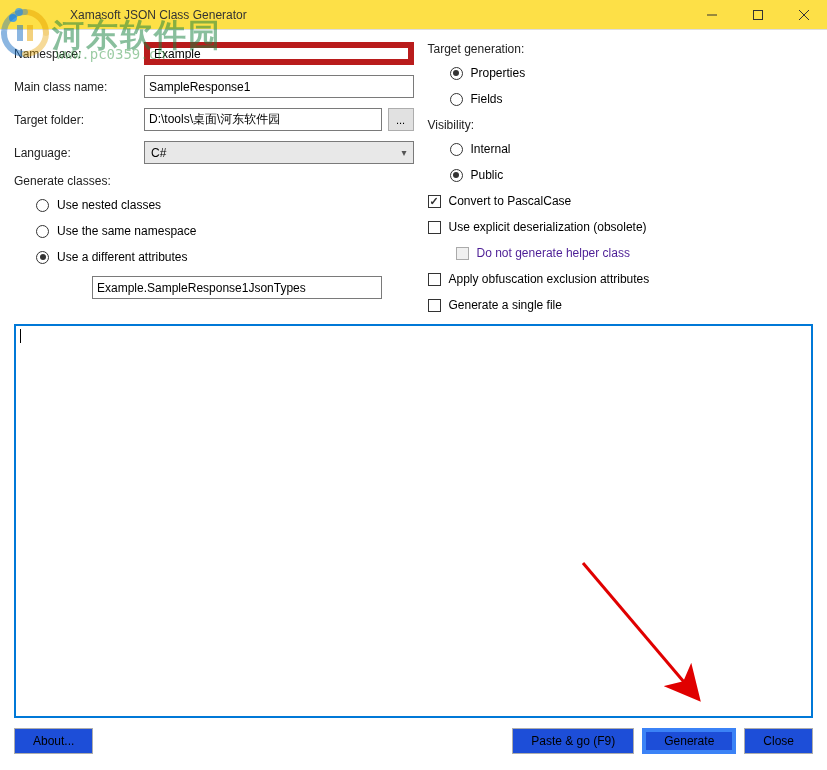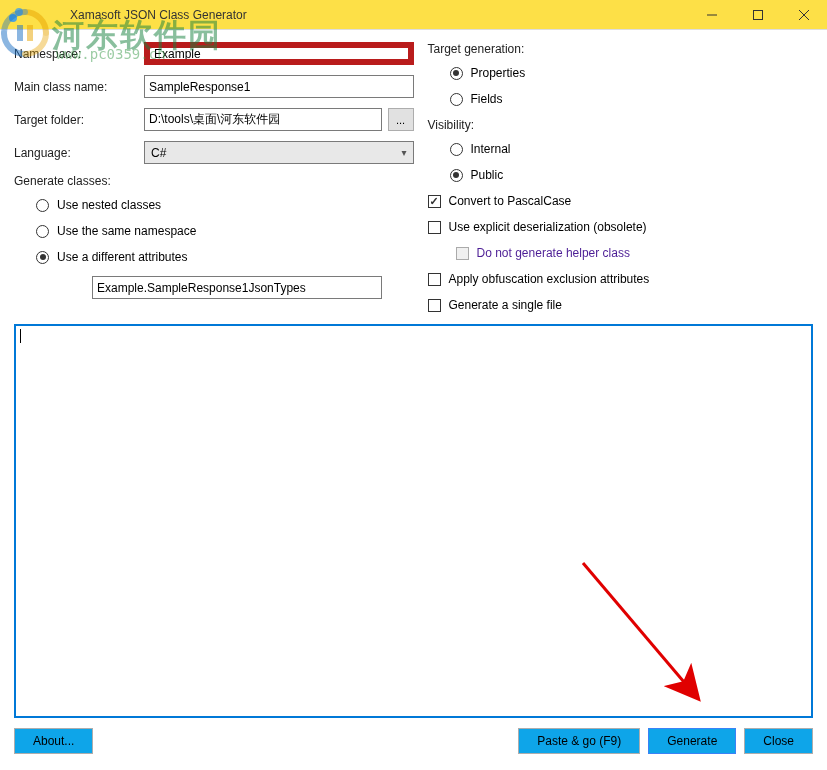--- a/index.html
+++ b/index.html
@@ -186,26 +186,26 @@
     }
     .button-bar {
       display: flex;
       margin-top: 10px;
       padding-bottom: 4px;
     }
     .btn {
       height: 26px;
       padding: 0 18px;
       border: 1px solid #adadad;
-      background: #0ea5e9;
+      background: #1d4ed8;
       font-family: inherit;
       font-size: 12px;
       cursor: pointer;
     }
-    .btn.primary { border: 1px solid #3b82f6; }
+    .btn.primary { border: 4px solid #3b82f6; }
     .button-bar .spacer { flex: 1; }
     .button-bar .btn { margin-left: 8px; }
     .button-bar .btn:first-child { margin-left: 0; }
     .arrow-annotation {
       position: absolute;
       left: 575px; top: 555px;
       pointer-events: none;
       z-index: 20;
     }
   </style>

